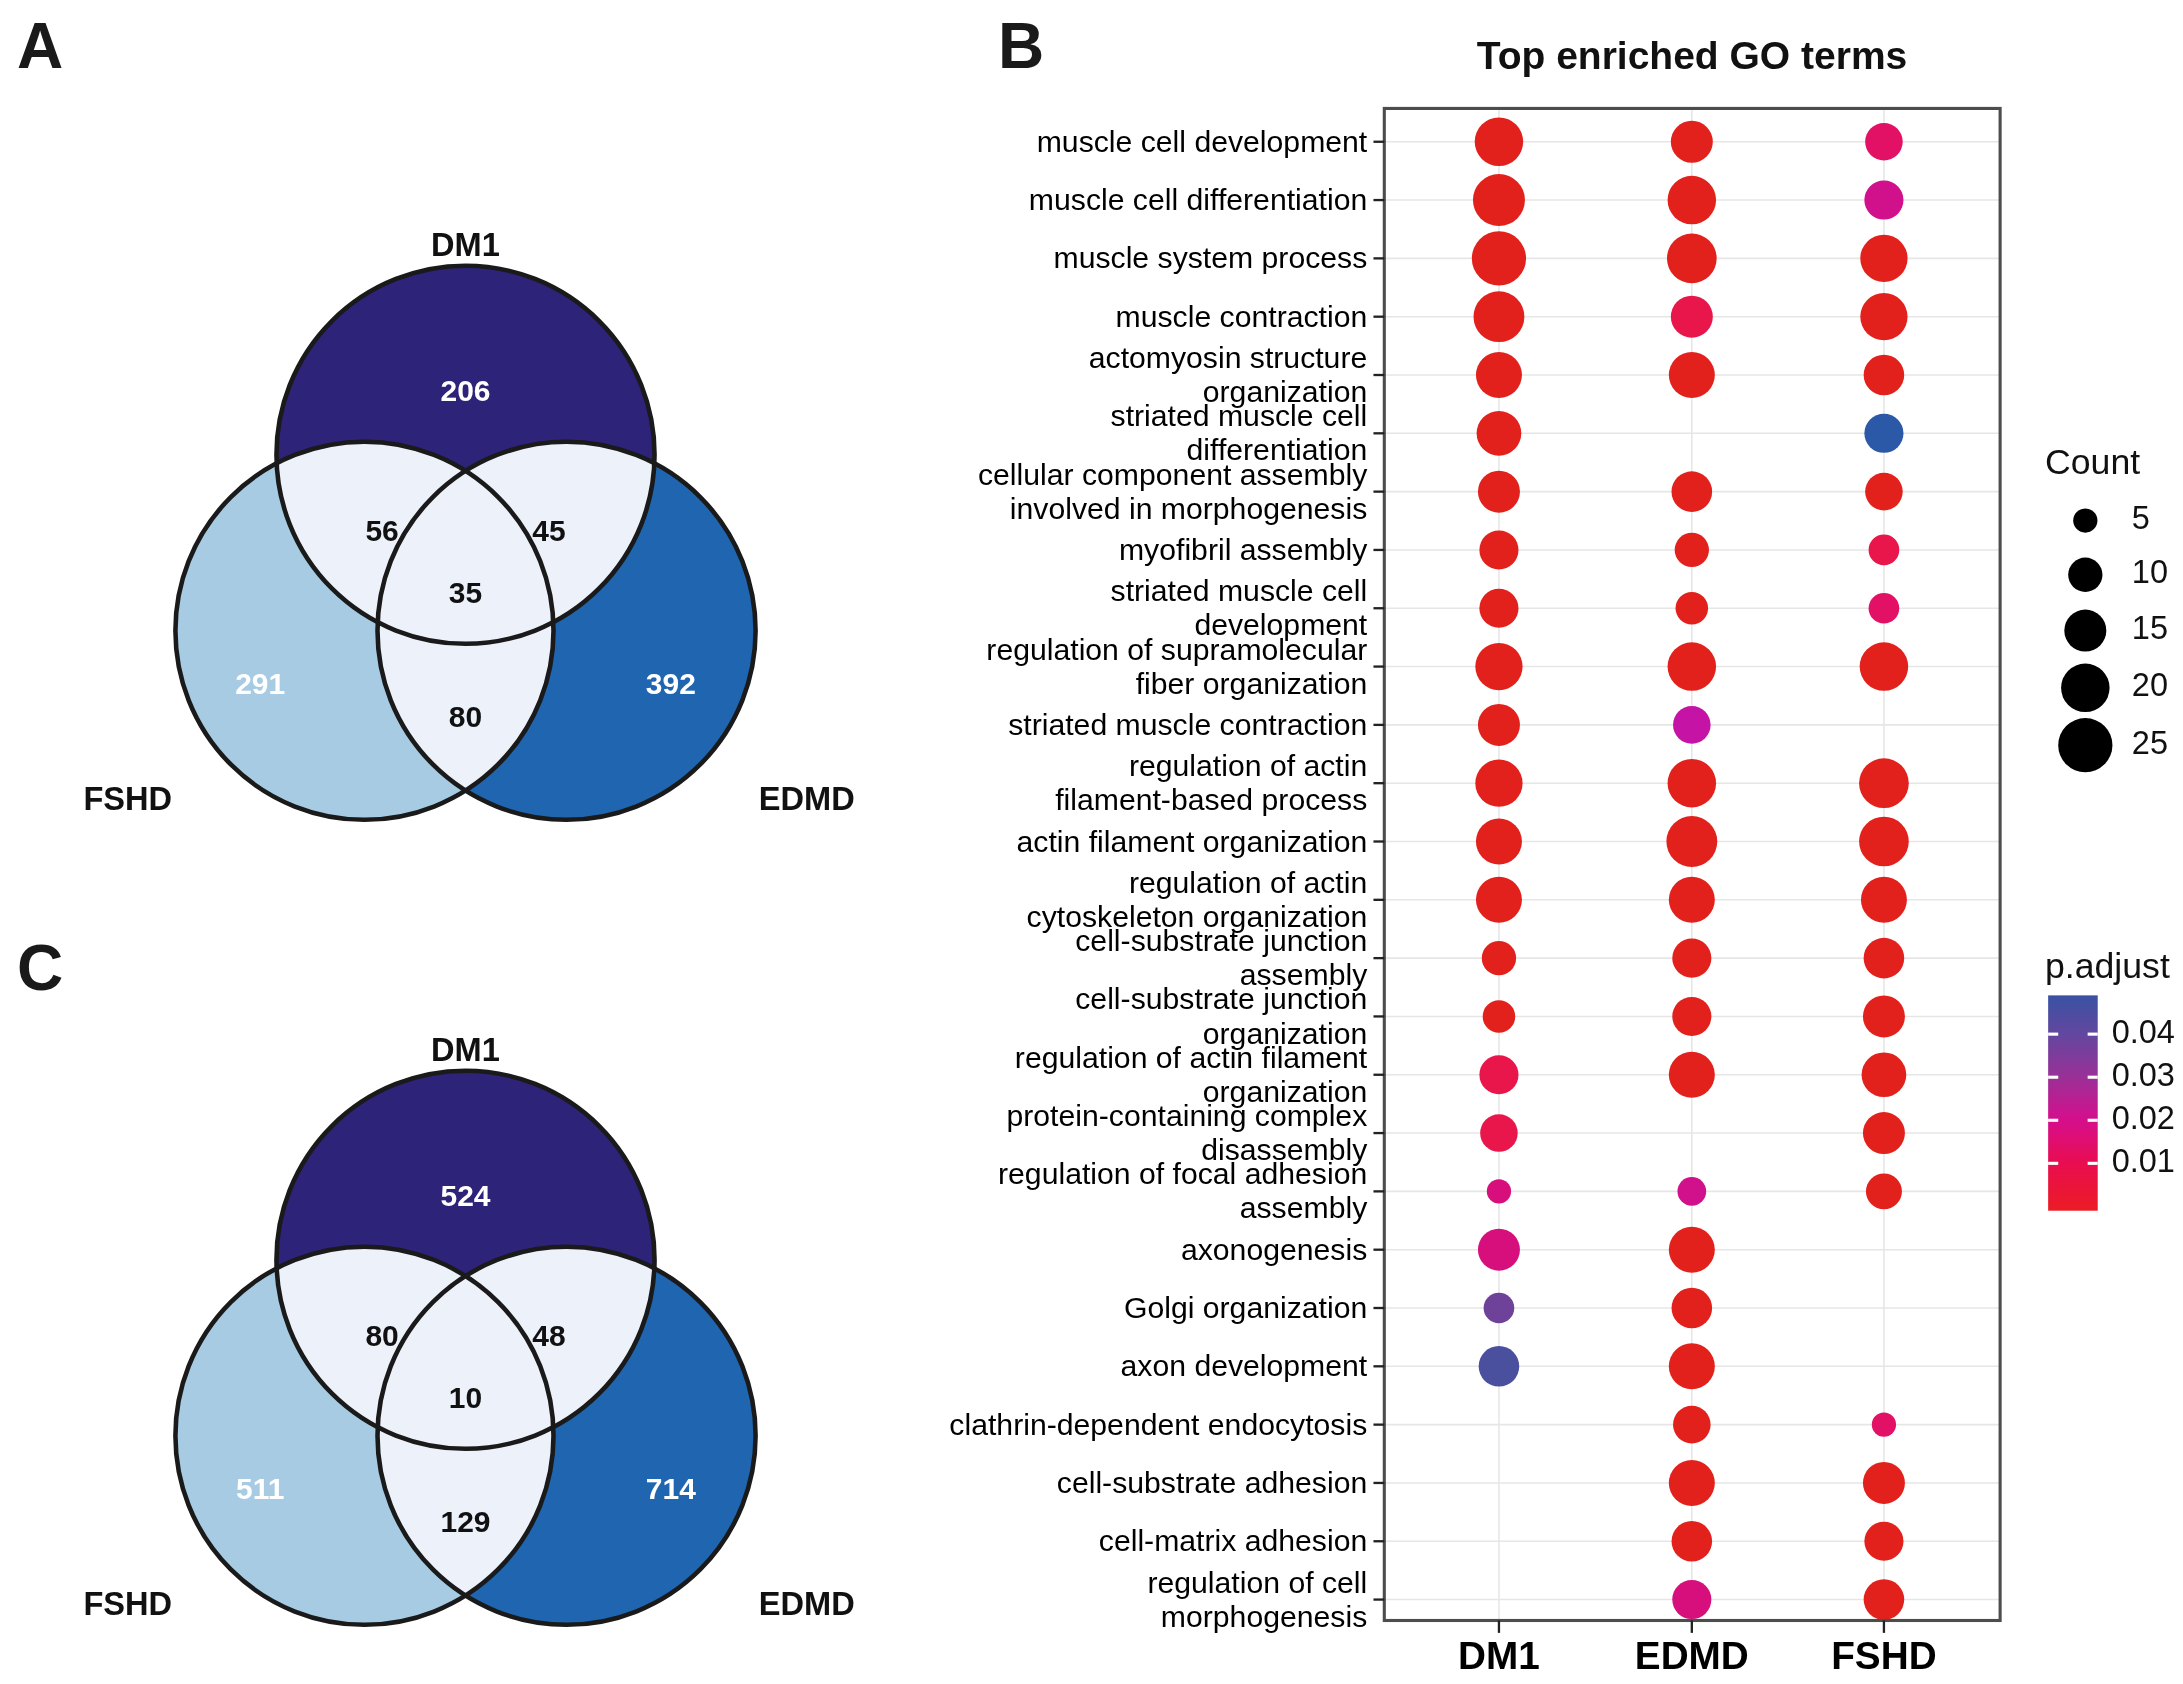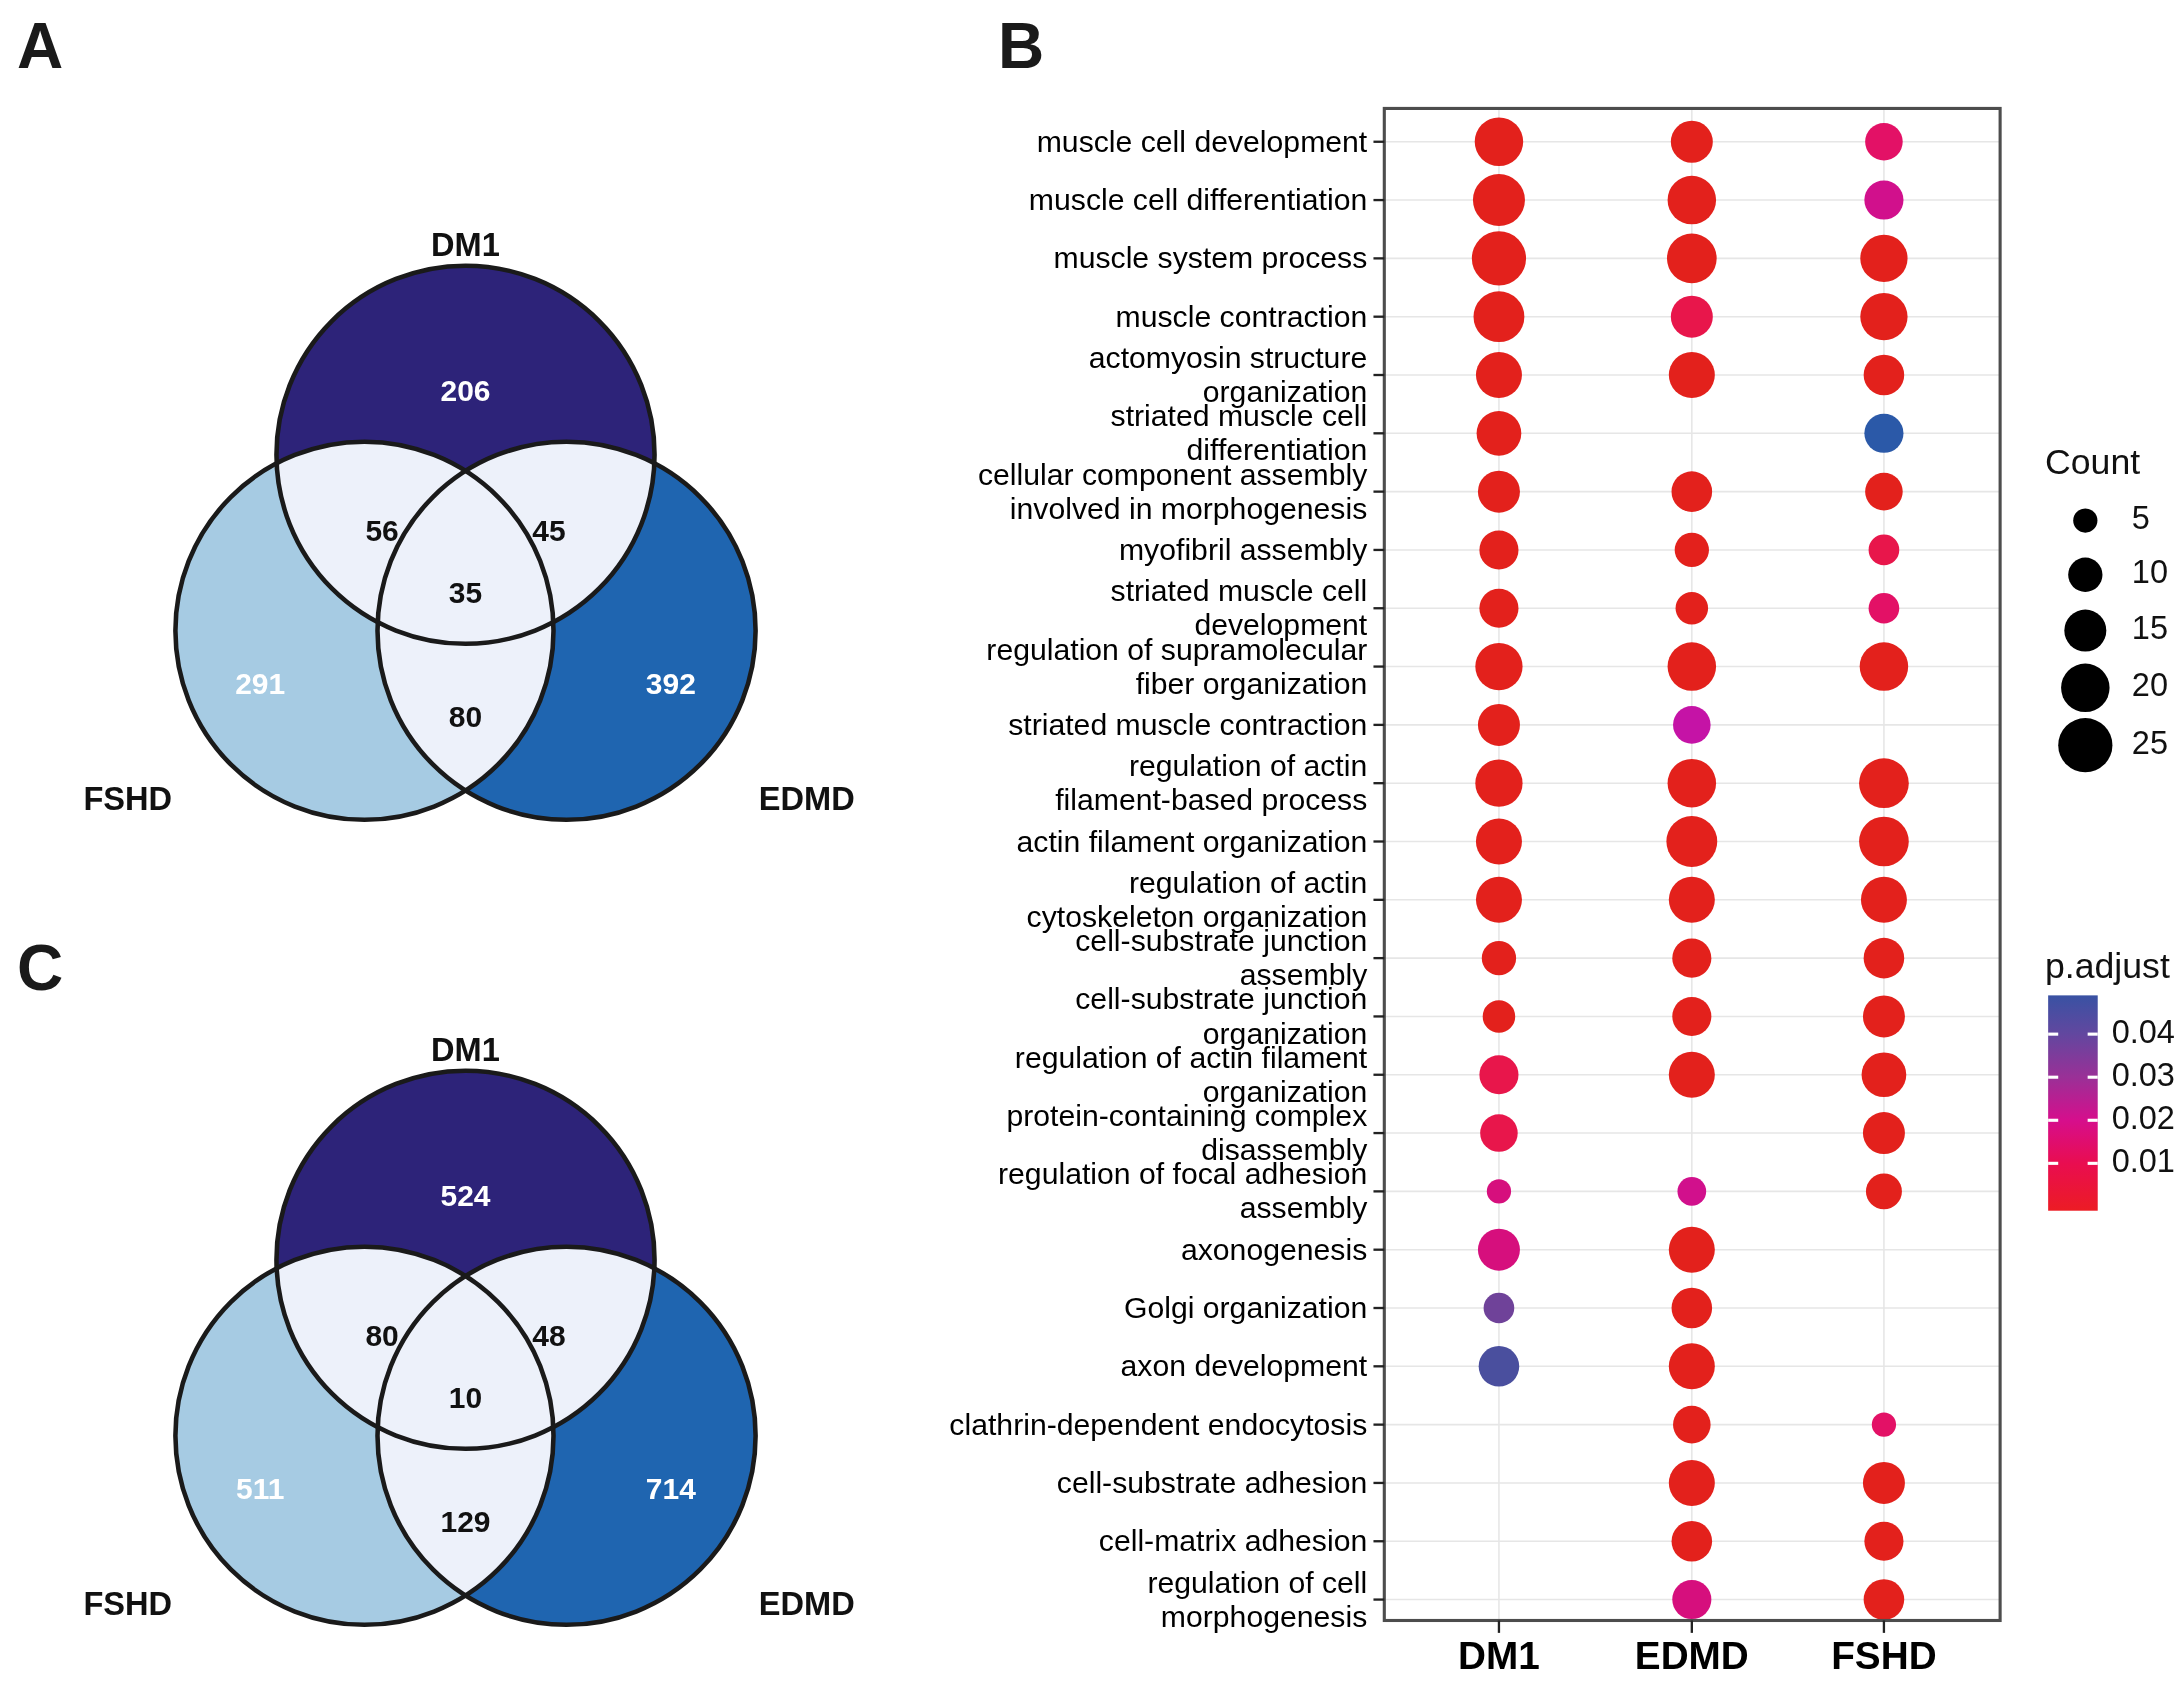--- a/index.html
+++ b/index.html
@@ -14,20 +14,21 @@
   #dotplot{left:0;top:0;}
 </style>
 </head>
 <body>
 
 <div id="page">
   <div class="panel-label" style="left:17px;top:14px">A</div>
   <div class="panel-label" style="left:998px;top:14px">B</div>
   <div class="panel-label" style="left:17px;top:936px">C</div>
 
+  <div id="b-title">Top enriched GO terms</div>
 
   <svg id="venn-a" width="783" height="691" viewBox="0 0 1200 1060">
       <defs>
         <clipPath id="venn-a-cp-top">
           <circle cx="600" cy="400" r="290"></circle>
         </clipPath>
         <clipPath id="venn-a-cp-left">
           <circle cx="445" cy="670" r="290"></circle>
         </clipPath>
         <clipPath id="venn-a-cp-right">

